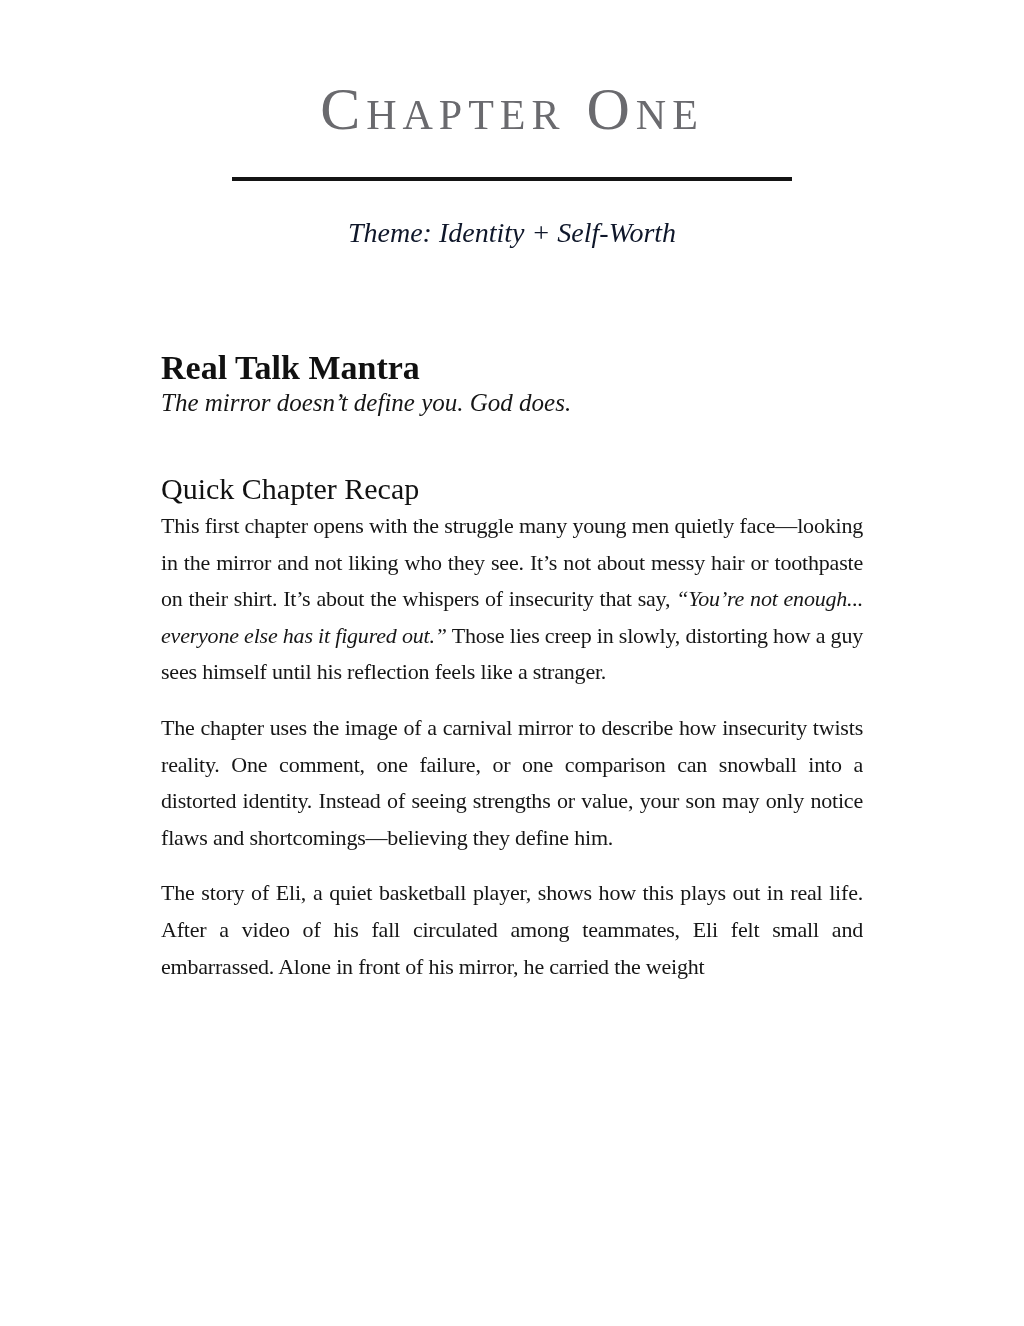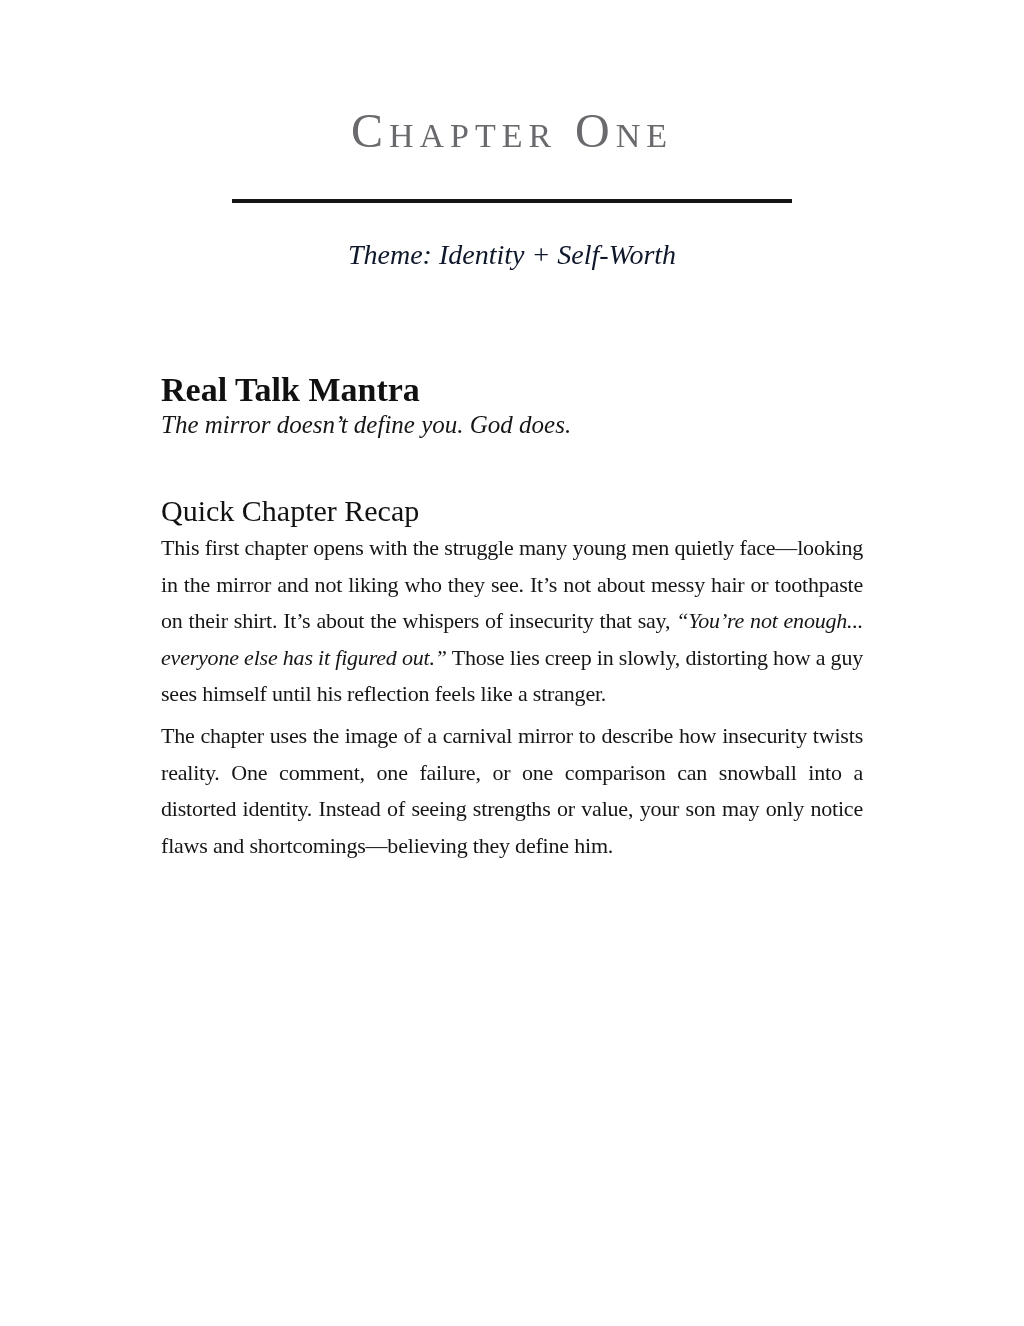--- a/index.html
+++ b/index.html
@@ -10,22 +10,22 @@
     overflow: hidden;
     position: relative;
     font-family: "Liberation Serif", serif;
     color: #1a1a1a;
   }
   .page {
     width: 702px;
     margin: 0 auto;
   }
   .chapter-label {
-    padding-top: 106px;
-    font-size: 48px;
+    padding-top: 84px;
+    font-size: 60px;
     line-height: 50px;
     font-weight: 400;
     text-align: center;
     color: #6a6a6e;
     font-variant: small-caps;
     letter-spacing: 6px;
   }
   .rule {
     width: 560px;
     height: 4px;
@@ -72,21 +72,21 @@
     color: #111111;
   }
   .body-para {
     font-size: 22px;
     line-height: 36.6px;
     letter-spacing: -0.2px;
     text-align: justify;
     color: #161616;
   }
   .body-para + .body-para {
-    margin-top: 5px;
+    margin-top: 19px;
   }
   .inline-quote {
     font-style: italic;
   }
 </style>
 </head>
 <body>
 
 <div class="page">
 
@@ -102,15 +102,16 @@
     <p class="mantra-text">The mirror doesn’t define you. God does.</p>
   </section>
 
   <section>
     <h3 class="recap-heading">Quick Chapter Recap</h3>
 
     <p class="body-para"><span>This first chapter opens with the struggle many young men quietly face—looking in the mirror and not liking who they see. It’s not about messy hair or toothpaste on their shirt. It’s about the whispers of insecurity that say, </span><span class="inline-quote">“You’re not enough... everyone else has it figured out.”</span><span> Those lies creep in slowly, distorting how a guy sees himself until his reflection feels like a stranger.</span></p>
 
     <p class="body-para">The chapter uses the image of a carnival mirror to describe how insecurity twists reality. One comment, one failure, or one comparison can snowball into a distorted identity. Instead of seeing strengths or value, your son may only notice flaws and shortcomings—believing they define him.</p>
 
+    <p class="body-para">The story of Eli, a quiet basketball player, shows how this plays out in real life. After a video of his fall circulated among teammates, Eli felt small and embarrassed. Alone in front of his mirror, he carried the weight</p>
   </section>
 
 </div>
 
 </body></html>

